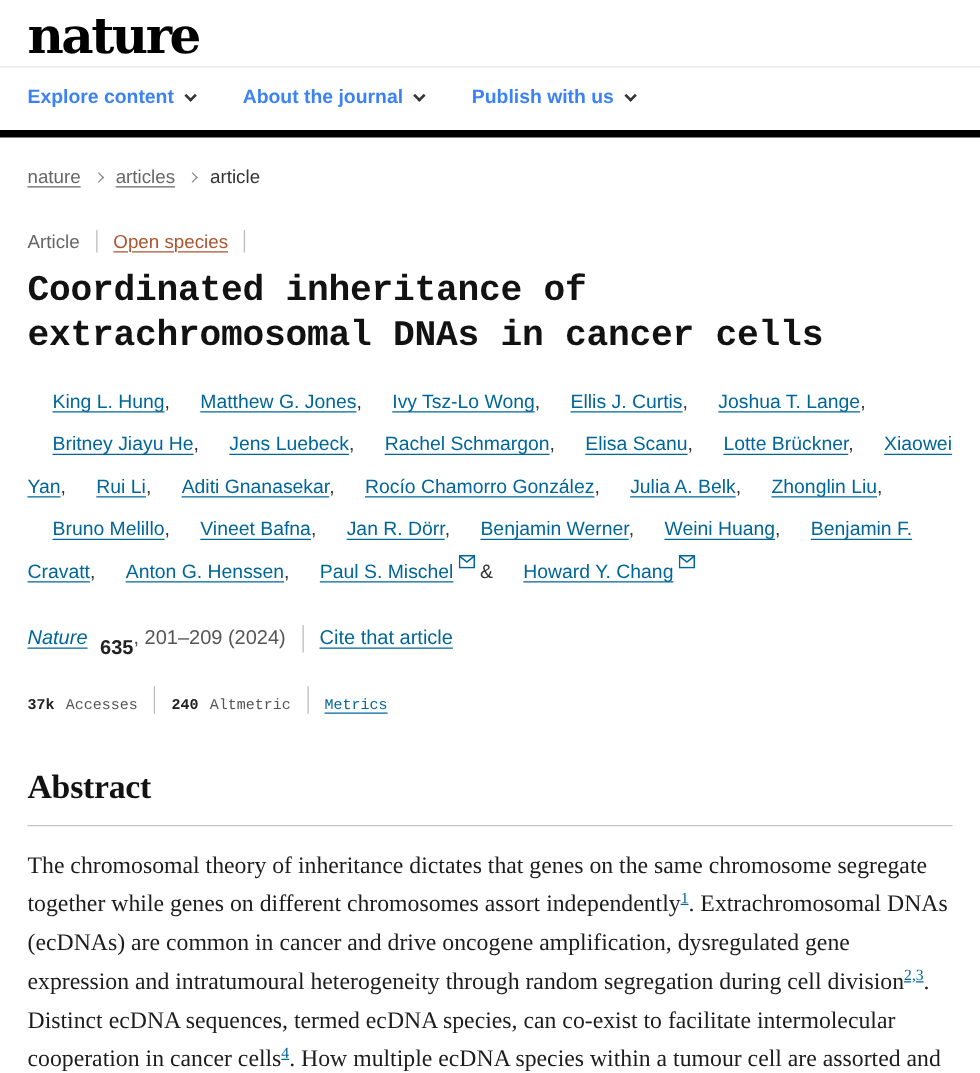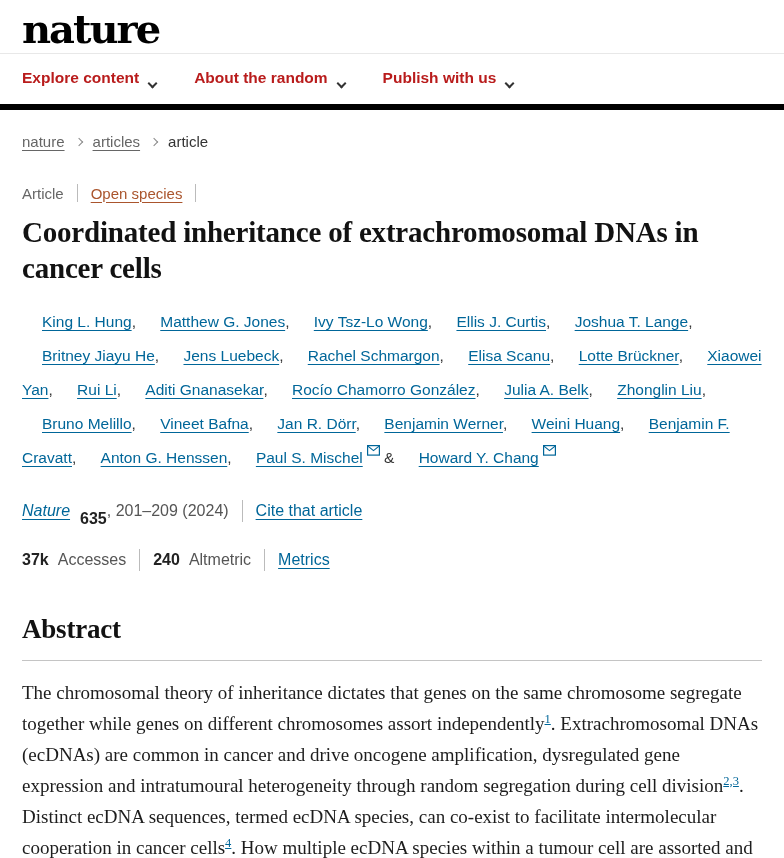--- a/index.html
+++ b/index.html
@@ -13,22 +13,22 @@
 
   
   .logo-row { height: 54px; border-bottom: 1px solid #e8e8e8; padding: 6px 22px 0; }
   .logo {
     font-family: "DejaVu Serif", serif;
     font-weight: 700; font-size: 40px; letter-spacing: -2px;
     color: #000; text-decoration: none; line-height: 46px; cursor: pointer;
   }
   .main-nav { display: flex; gap: 38px; padding: 15px 22px 17px; }
   .nav-item {
-    font-weight: 700; font-size: 15.5px; color: #b91c1c; text-decoration: none;
-    display: inline-flex; align-items: flex-end; gap: 10px; cursor: pointer;
+    font-weight: 700; font-size: 15.5px; color: #3b82f6; text-decoration: none;
+    display: inline-flex; align-items: center; gap: 10px; cursor: pointer;
   }
   .chev-down {
     width: 7px; height: 7px;
     border-right: 2px solid #333; border-bottom: 2px solid #333;
     transform: rotate(45deg); display: inline-block; margin-top: -4px;
   }
   .black-bar { height: 6px; background: var(--c-bar, #000); }
 
   
   .content { padding: 0 22px; }
@@ -41,39 +41,39 @@
     border-right: 1.5px solid #888; border-bottom: 1.5px solid #888;
     transform: rotate(-45deg); display: inline-block;
   }
 
   .meta-row { margin-top: 34px; font-size: 15px; color: #666; display: flex; align-items: center; }
   .vsep { width: 1px; height: 18px; background: #bbb; margin: 0 13px; display: inline-block; flex: 0 0 auto; }
   .vsep.tall { height: 22px; }
   .open-access { color: var(--c-oa, #aa552d); text-decoration: underline; text-underline-offset: 3px; text-decoration-thickness: 1px; cursor: pointer; }
 
   .title {
-    font-family: Liberation Serif, serif;
+    font-family: Liberation Mono, monospace;
     font-size: 29px; line-height: 1.24; font-weight: 700;
     color: #121212; margin: 13px 0 0; max-width: 716px; letter-spacing: -0.2px;
   }
 
   .authors { margin: 18px 0 0; font-size: 15.5px; line-height: 34px; color: #333; }
   .author-link {
     color: var(--c-link, #006699);
     text-decoration: underline; text-underline-offset: 3px; text-decoration-thickness: 1px; cursor: pointer; margin-left: 20px;
   }
   .email-sup { margin-left: 4px; line-height: 0; }
   .email-sup svg { vertical-align: 1px; }
 
   .citation-row { margin-top: 19px; font-size: 16px; color: #555; display: flex; align-items: center; }
   .journal-link { font-style: italic; color: var(--c-link, #006699); text-decoration: underline; text-underline-offset: 3px; cursor: pointer; }
   .volume { font-weight: 700; color: #222; margin-left: 10px; margin-top: 16px; }
   .teal-link { color: var(--c-link, #006699); text-decoration: underline; text-underline-offset: 3px; text-decoration-thickness: 1px; cursor: pointer; }
 
-  .metrics-row { margin-top: 21px; font-size: 16px; color: #555; display: flex; align-items: center; }
+  .metrics-row { margin-top: 21px; font-size: 12px; color: #555; display: flex; align-items: flex-end; font-family: Liberation Mono, monospace; }
   .metric b { color: #222; font-weight: 700; margin-right: 9px; }
 
   .abstract { margin-top: 43px; }
   .abstract h2 { font-family: "Liberation Serif", serif; font-size: 27px; font-weight: 700; color: #121212; margin: 0; letter-spacing: -0.2px; }
   .rule { border-top: 1px solid #c4c4c4; margin: 15px 0 16px; }
   .abstract-text { font-family: "Liberation Serif", serif; font-size: 19px; line-height: 31px; color: #1d1d1d; margin: 0; }
   sup.ref { line-height: 0; }
   .ref-link { color: var(--c-link, #006699); text-decoration: underline; font-size: 12.5px; cursor: pointer; }
 </style>
 </head>
@@ -84,21 +84,21 @@
   <header>
     <div class="logo-row">
       <a class="logo">nature</a>
     </div>
     <nav class="main-nav" id="main-nav">
         <a class="nav-item">
           <span>Explore content</span>
           <span class="chev-down"></span>
         </a>
         <a class="nav-item">
-          <span>About the random</span>
+          <span>About the journal</span>
           <span class="chev-down"></span>
         </a>
         <a class="nav-item">
           <span>Publish with us</span>
           <span class="chev-down"></span>
         </a>
       </nav>
     <div class="black-bar"></div>
   </header>
 

